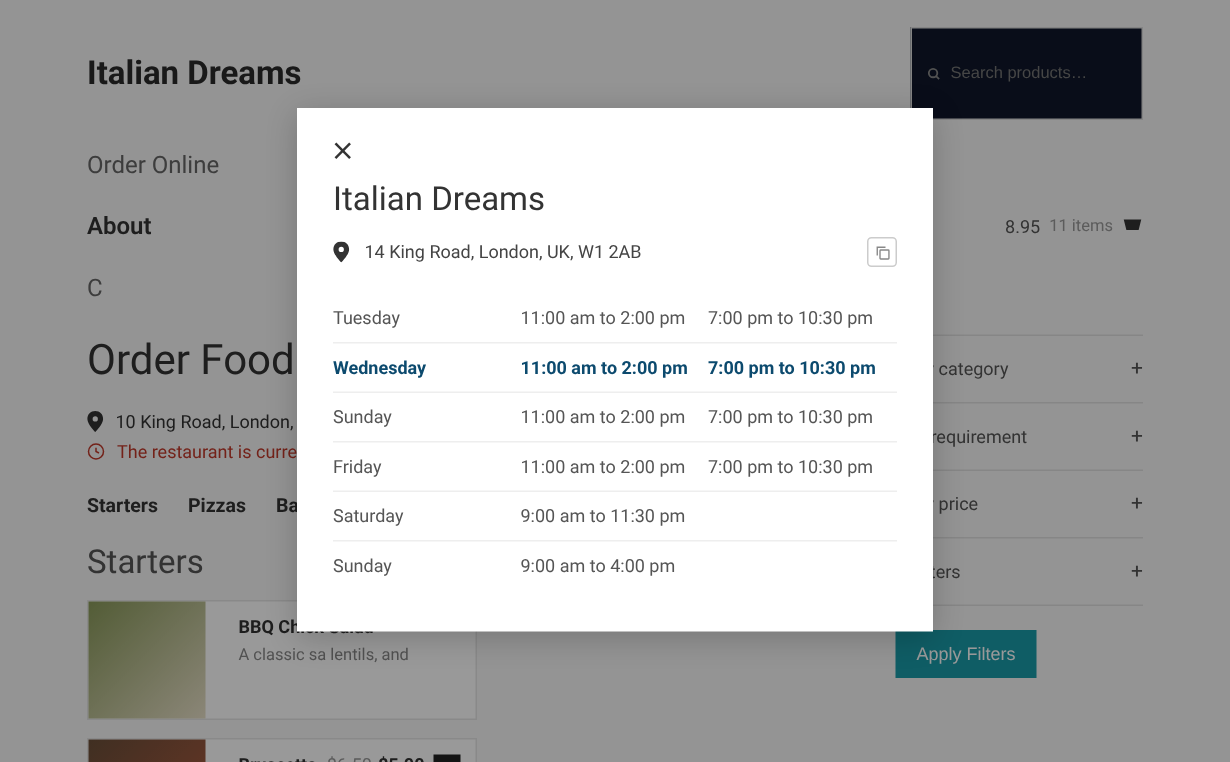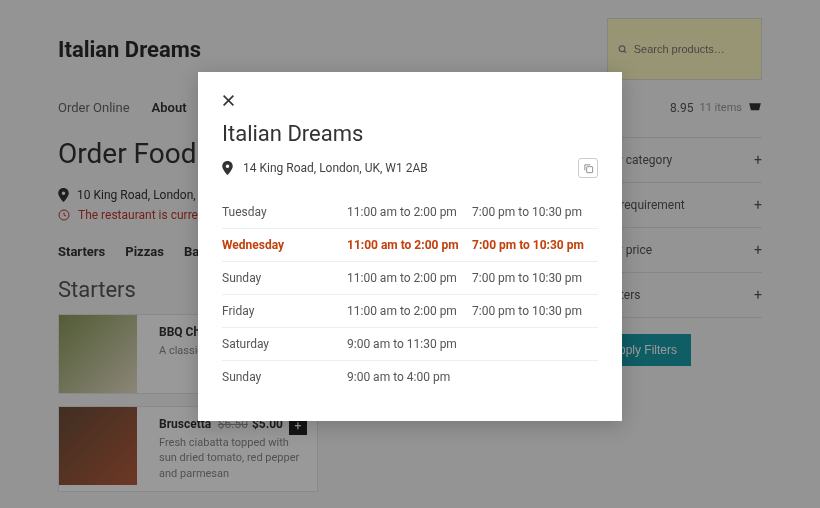--- a/index.html
+++ b/index.html
@@ -1,24 +1,24 @@
 <!DOCTYPE html>
 <html><head>
 <meta charset="utf-8">
 <style>
 * { box-sizing: border-box; margin: 0; padding: 0; }
 body { font-family: -apple-system, BlinkMacSystemFont, "Segoe UI", Roboto, sans-serif; background: #f7f7f7; color: #333; width: 820px; height: 508px; overflow: hidden; position: relative; }
 .page { padding: 18px 58px; }
 .header-row { display: flex; justify-content: space-between; align-items: center; margin-bottom: 20px; }
 .site-title { font-size: 22px; font-weight: 700; color: #2b2b2b; }
-.search-box { background: #fef9c3; border: 1px solid #ddd; padding: 24px 10px; display: flex; align-items: center; gap: 6px; width: 155px; }
+.search-box { background: #0f172a; border: 1px solid #ddd; padding: 24px 10px; display: flex; align-items: center; gap: 6px; width: 155px; }
 .search-box svg { width: 11px; height: 11px; }
 .search-box input { border: none; background: transparent; font-size: 11px; color: #888; outline: none; width: 100%; }
 .nav-row { display: flex; justify-content: space-between; align-items: center; margin-bottom: 22px; }
-.nav-links { display: flex; gap: 22px; font-size: 13px; color: #666; }
+.nav-links { display: flex; gap: 22px; font-size: 16px; color: #666; flex-direction: column; }
 .nav-links span:nth-child(2) { font-weight: 600; color: #333; }
 .cart-info { display: flex; align-items: center; gap: 6px; font-size: 12px; color: #555; }
 .cart-info .items { color: #999; font-size: 11px; }
 .main-cols { display: flex; gap: 30px; }
 .left-col { flex: 1; }
 .right-col { width: 165px; }
 .page-title { font-size: 28px; font-weight: 400; color: #333; margin-bottom: 18px; }
 .info-line { display: flex; align-items: center; gap: 8px; font-size: 12px; margin-bottom: 6px; }
 .info-line.closed { color: #c0392b; }
 .tabs { display: flex; gap: 20px; font-size: 13px; font-weight: 700; color: #333; margin: 22px 0 18px; }
@@ -39,21 +39,21 @@
 .overlay { position: absolute; inset: 0; background: rgba(0,0,0,0.4); }
 .modal { position: absolute; top: 72px; left: 50%; transform: translateX(-50%); width: 424px; background: #fff; padding: 20px 24px 28px; box-shadow: 0 4px 20px rgba(0,0,0,0.2); }
 .modal-close { font-size: 16px; color: #333; cursor: pointer; margin-bottom: 10px; display: inline-block; }
 .modal-title { font-size: 22px; font-weight: 400; color: #333; margin-bottom: 12px; }
 .modal-addr-row { display: flex; justify-content: space-between; align-items: center; margin-bottom: 18px; }
 .modal-addr { display: flex; align-items: center; gap: 10px; font-size: 12px; color: #444; }
 .copy-btn { width: 20px; height: 20px; border: 1px solid #ccc; border-radius: 3px; display: flex; align-items: center; justify-content: center; cursor: pointer; }
 .hours-table { width: 100%; font-size: 12px; color: #555; }
 .hours-row { display: flex; padding: 9px 0; border-bottom: 1px solid #eee; }
 .hours-row:last-child { border-bottom: none; }
-.hours-row.today { font-weight: 700; color: #c2410c; align-items: flex-end; }
+.hours-row.today { font-weight: 700; color: #0c4a6e; align-items: flex-end; }
 .hours-day { width: 125px; }
 .hours-slot1 { width: 125px; }
 .hours-slot2 { flex: 1; }
 .pin-svg { width: 11px; height: 14px; }
 .clock-svg { width: 12px; height: 12px; }
 </style>
 </head>
 <body>
 
 <div class="page">

